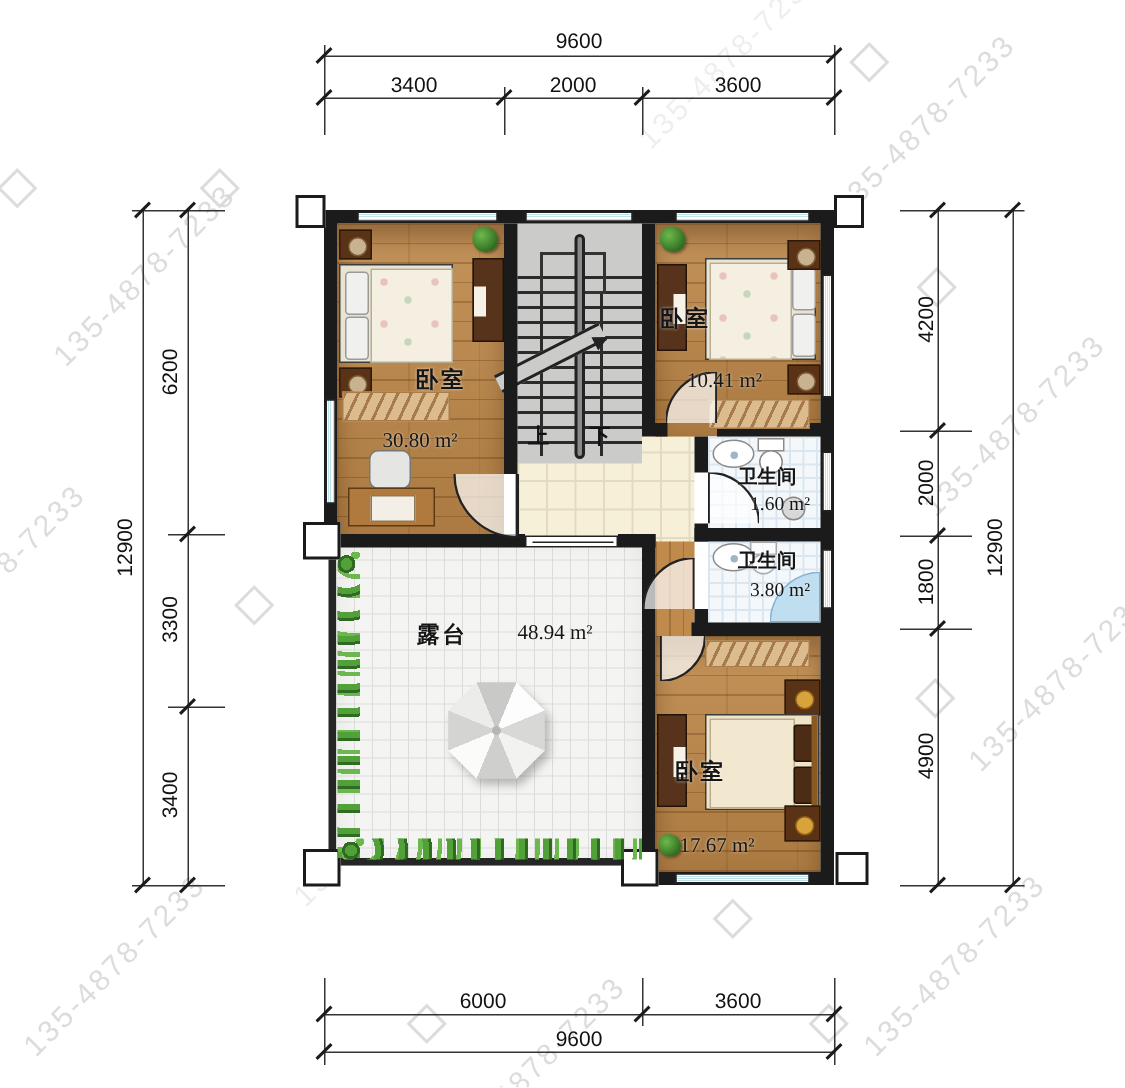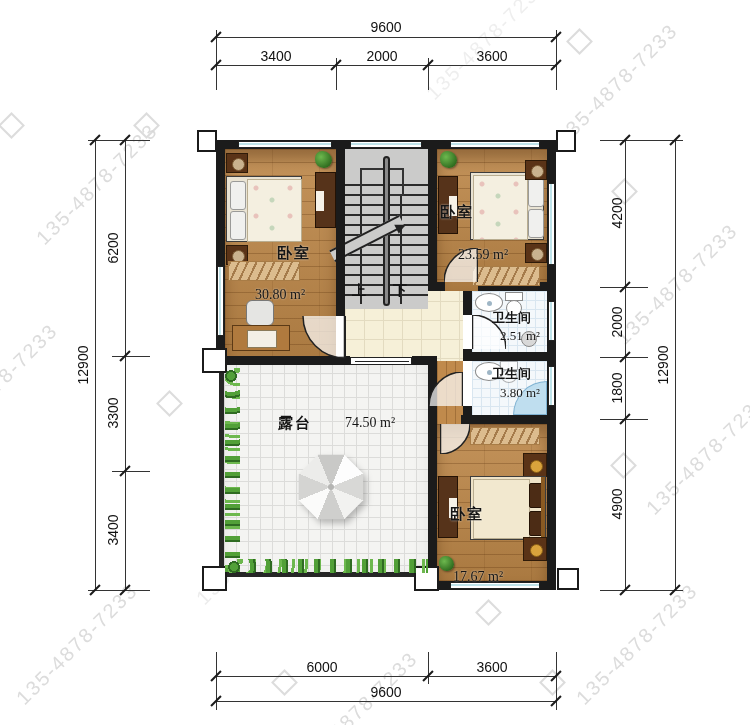--- a/index.html
+++ b/index.html
@@ -259,29 +259,29 @@
     <path d="M0 30 A30 30 0 0 0 30 0" fill="none" stroke="#222" stroke-width="1.5"></path>
     <path d="M0 0 L0 30" stroke="#222" stroke-width="2.5"></path>
   </svg>
   <div class="abs" style="left:350px;top:357px;width:62px;height:8px;background:#fff;border:1px solid #222;box-sizing:border-box;">
     <div class="abs" style="left:4px;top:3px;width:54px;height:1px;background:#222;"></div>
   </div>
 
   <div class="roomname" style="left:277px;top:244px;">卧室</div>
   <div class="roomarea" style="left:255px;top:287px;">30.80 m²</div>
   <div class="roomname" style="left:440px;top:203px;">卧室</div>
-  <div class="roomarea" style="left:458px;top:247px;">23.59 m²</div>
+  <div class="roomarea" style="left:458px;top:247px;">10.41 m²</div>
   <div class="roomname" style="left:492px;top:309px;font-size:13px;letter-spacing:0;">卫生间</div>
-  <div class="roomarea" style="left:500px;top:328px;font-size:13px;">2.51 m²</div>
+  <div class="roomarea" style="left:500px;top:328px;font-size:13px;">1.60 m²</div>
   <div class="roomname" style="left:492px;top:365px;font-size:13px;letter-spacing:0;">卫生间</div>
   <div class="roomarea" style="left:500px;top:385px;font-size:13px;">3.80 m²</div>
   <div class="roomname" style="left:450px;top:505px;">卧室</div>
-  <div class="roomarea" style="left:453px;top:557px;margin-top:12px;">17.67 m²</div>
+  <div class="roomarea" style="left:453px;top:557px;">17.67 m²</div>
   <div class="roomname" style="left:278px;top:414px;">露台</div>
-  <div class="roomarea" style="left:345px;top:415px;">74.50 m²</div>
+  <div class="roomarea" style="left:345px;top:415px;">48.94 m²</div>
 
   <div class="dline" style="left:216px;top:37px;width:340px;height:1px;"></div>
   <div class="dimlabel" style="left:216px;top:20px;width:340px;">9600</div>
   <div class="dline" style="left:216px;top:65px;width:340px;height:1px;"></div>
   <div class="dimlabel" style="left:216px;top:49px;width:120px;">3400</div>
   <div class="dimlabel" style="left:336px;top:49px;width:92px;">2000</div>
   <div class="dimlabel" style="left:428px;top:49px;width:128px;">3600</div>
   <div class="dline" style="left:216px;top:30px;width:1px;height:60px;"></div>
   <div class="dline" style="left:336px;top:58px;width:1px;height:32px;"></div>
   <div class="dline" style="left:428px;top:58px;width:1px;height:32px;"></div>

